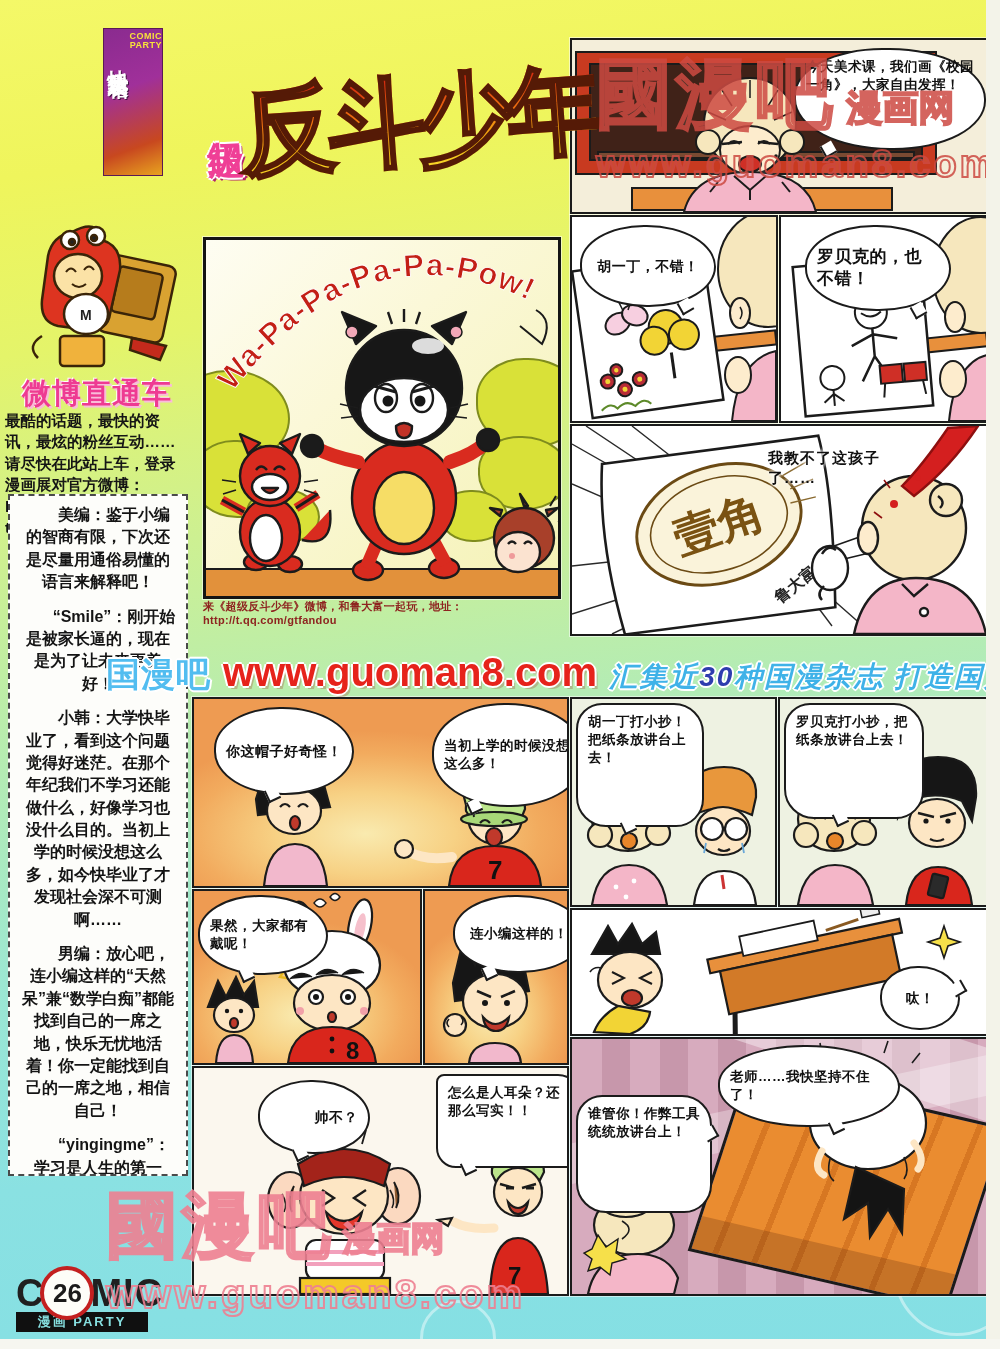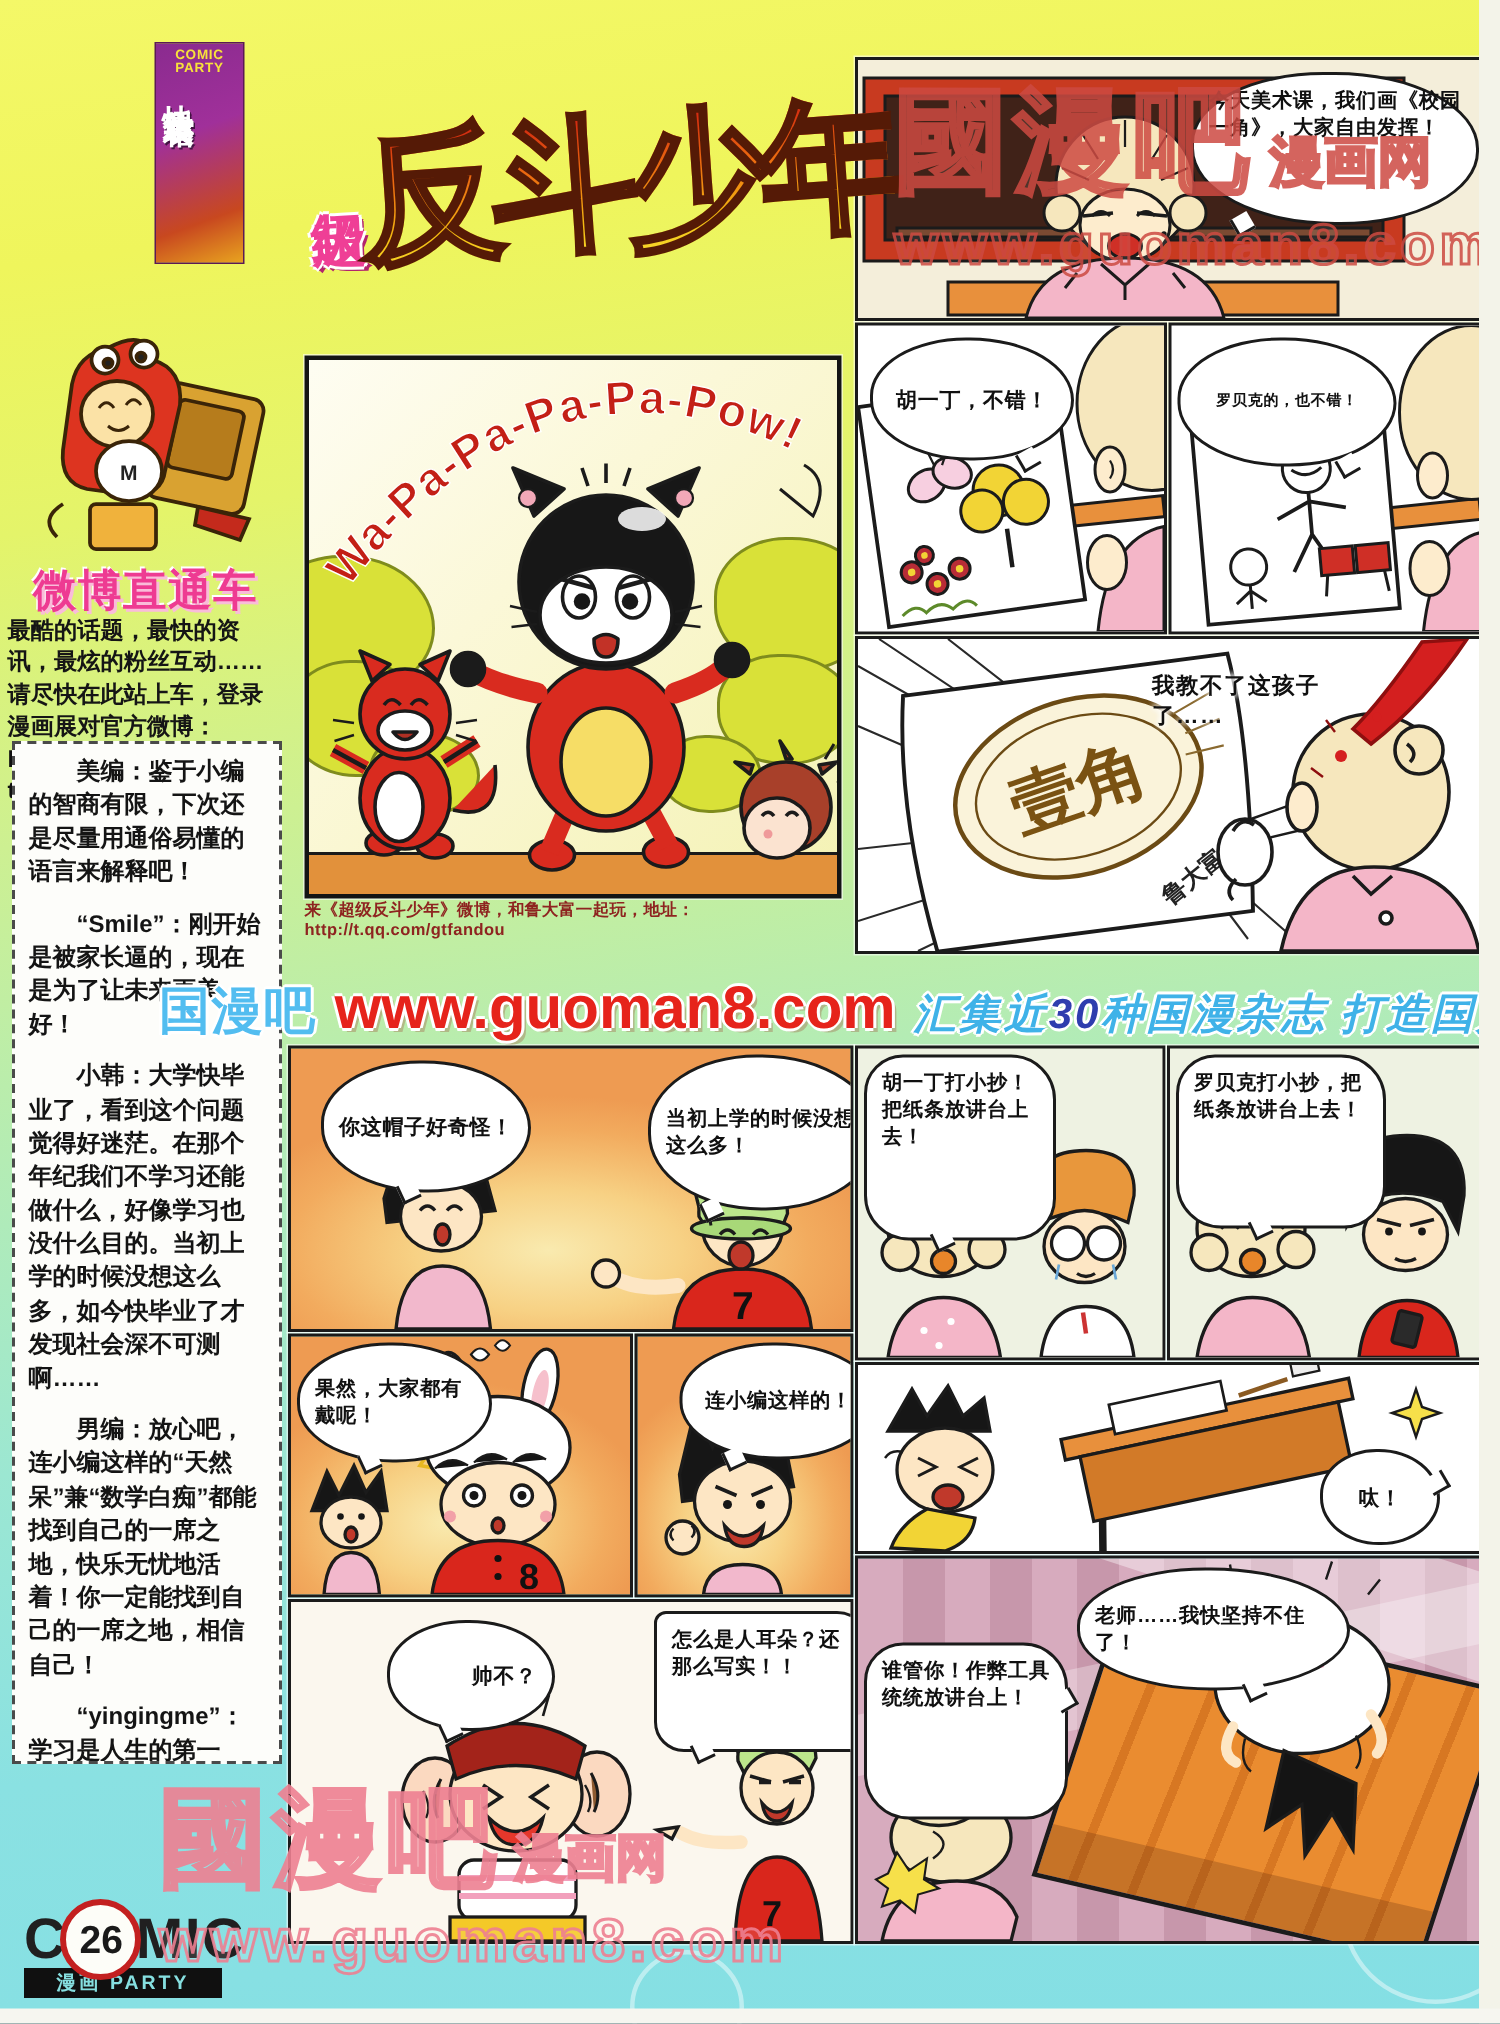--- a/index.html
+++ b/index.html
@@ -17,29 +17,29 @@
   .ell{border-radius:48% 52% 50% 50%;display:flex;align-items:center;justify-content:center;text-align:left;}
   .rr{border-radius:14px;}
   .cloud{border-radius:26px 30px 28px 30px;}
   .tail{position:absolute;width:11px;height:11px;background:#fff;border-right:2px solid #1b1b1b;border-bottom:2px solid #1b1b1b;}
   
   .ow{text-shadow:-2px 0 0 #fff,2px 0 0 #fff,0 -2px 0 #fff,0 2px 0 #fff,-1px -1px 0 #fff,1px 1px 0 #fff,1px -1px 0 #fff,-1px 1px 0 #fff;}
   
   .logo-box{left:103px;top:28px;width:58px;height:146px;z-index:3;
     background:linear-gradient(160deg,#8a2b8f 0%,#a0309a 40%,#c8481f 78%,#e8a31f 100%);
     border:1px solid #5a1a55;color:#fff;text-align:center;}
-  .logo-box .en{font-size:9px;font-weight:900;color:#f8e23a;line-height:1.05;padding-top:3px;letter-spacing:.5px;}
+  .logo-box .en{font-size:9px;font-weight:900;color:#f8e23a;line-height:1.05;padding-top:3px;letter-spacing:.5px;text-align:right;}
   .logo-box .vt{writing-mode:vertical-rl;text-orientation:upright;font-size:21px;font-weight:900;margin-top:2px;letter-spacing:2px;text-shadow:1px 1px 0 #431343;}
   .weibo-title{left:0;top:374px;width:194px;text-align:center;font-size:29px;font-weight:900;color:#ee3b92;letter-spacing:1px;z-index:3;
     text-shadow:2px 2px 0 #f9bcd9,-1px -1px 0 #fff;}
   .weibo-body{left:5px;top:410px;width:184px;font-size:15.5px;font-weight:bold;color:#151515;line-height:1.38;z-index:3;}
   .weibo-url{font-weight:bold;color:#101010;word-break:break-all;}
   .qa-box{left:8px;top:494px;width:158px;height:662px;background:#fdfdfa;border:2px dashed #4a4a4a;z-index:3;
     padding:8px 9px;font-size:16px;font-weight:bold;color:#141414;line-height:1.4;overflow:hidden;}
-  .qa-box p{margin:0 0 12px 0;text-indent:2em;}
+  .qa-box p{margin:0 0 12px 0;text-indent:2em;text-align:center;}
   
   .super{left:198px;top:112px;writing-mode:vertical-rl;text-orientation:upright;font-size:37px;font-weight:900;color:#ef3f96;z-index:3;transform:rotate(-3deg);
     text-shadow:-2px 0 0 #fff,2px 0 0 #fff,0 -2px 0 #fff,0 2px 0 #fff,3px 3px 0 #b2246d;}
   .maintitle{left:240px;top:58px;font-size:96px;font-weight:900;letter-spacing:-7px;transform:rotate(-4deg);z-index:3;color:#f2a40f;
     background:linear-gradient(180deg,#ce1c10 10%,#ec6c10 42%,#f5bd12 70%,#f9e438 92%);
     -webkit-background-clip:text;background-clip:text;-webkit-text-fill-color:transparent;-webkit-text-stroke:3px #551a06;}
   
   .splash{left:203px;top:237px;width:352px;height:356px;border:3px solid #141414;}
   .sky{position:absolute;inset:0;background:linear-gradient(135deg,#fefdf2 0%,#fbf8d8 40%,#f4f2b4 100%);}
   .bush{position:absolute;background:#d9e138;border:2px solid #7f8c1d;border-radius:46% 54% 50% 50%;}
@@ -286,21 +286,21 @@
           <path d="M82 96 q10 8 20 0" fill="none" stroke-width="2"></path>
           <path d="M92 112 l0 28 M92 118 l-22 10 M92 118 l24 6 M92 140 l-14 24 M92 140 l14 24" fill="none" stroke-width="2.5"></path>
           <rect x="96" y="150" width="22" height="18" fill="#cf2f26"></rect>
           <rect x="120" y="150" width="22" height="18" fill="#cf2f26"></rect>
           <path d="M100 168 l-2 14 M138 168 l2 14" fill="none" stroke-width="2"></path>
           <circle cx="48" cy="158" r="12" fill="#fff"></circle>
           <path d="M48 170 l0 16 M48 174 l-10 8 M48 174 l10 8" fill="none" stroke-width="2"></path>
         </g>
       </g>
     </svg>
-    <div class="bubble ell" style="left:4px;top:8px;width:122px;height:66px;font-size:10px">
+    <div class="bubble ell" style="left:24px;top:8px;width:122px;height:66px;font-size:17px">
       <span>罗贝克的，也不错！</span>
       <div class="tail" style="right:24px;bottom:-8px;transform:rotate(60deg)"></div>
     </div>
   </div>
 
   <div class="panel" style="left:570px;top:424px;width:415px;height:208px">
     <svg width="415" height="208" viewBox="0 0 415 208">
       <g stroke="#2a2a2a" stroke-width="1.4">
         <path d="M0 18 L130 92 M0 58 L120 110 M14 0 L140 84 M60 0 L160 78 M0 140 L110 128 M0 188 L120 150 M40 208 L140 160 M260 200 L230 160 M300 208 L250 164"></path>
       </g>

